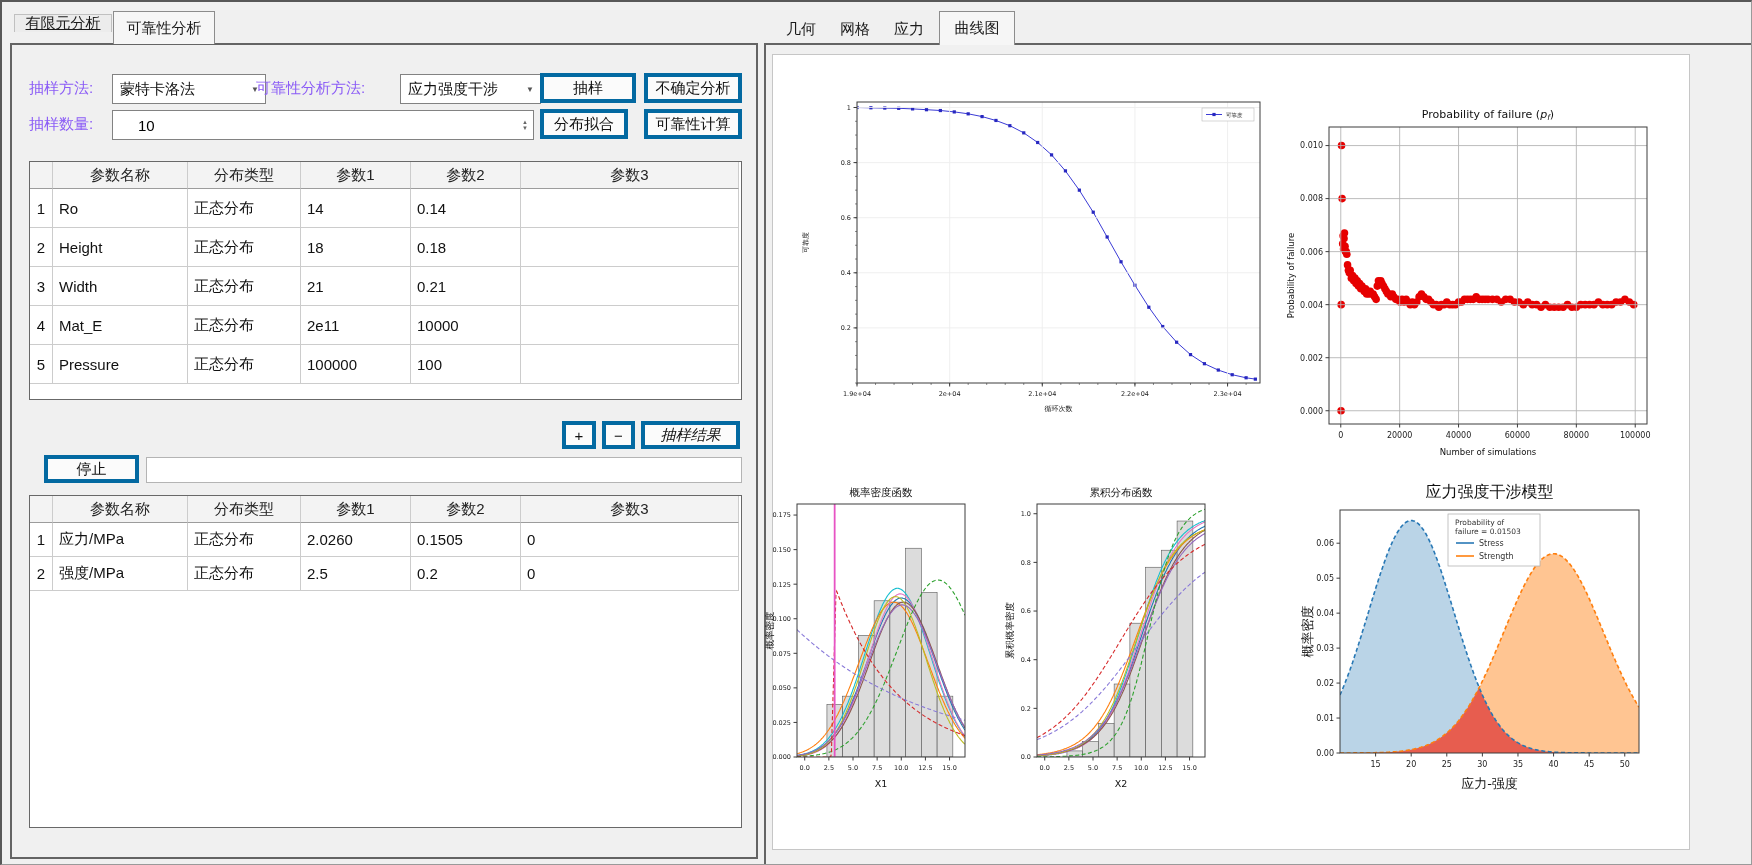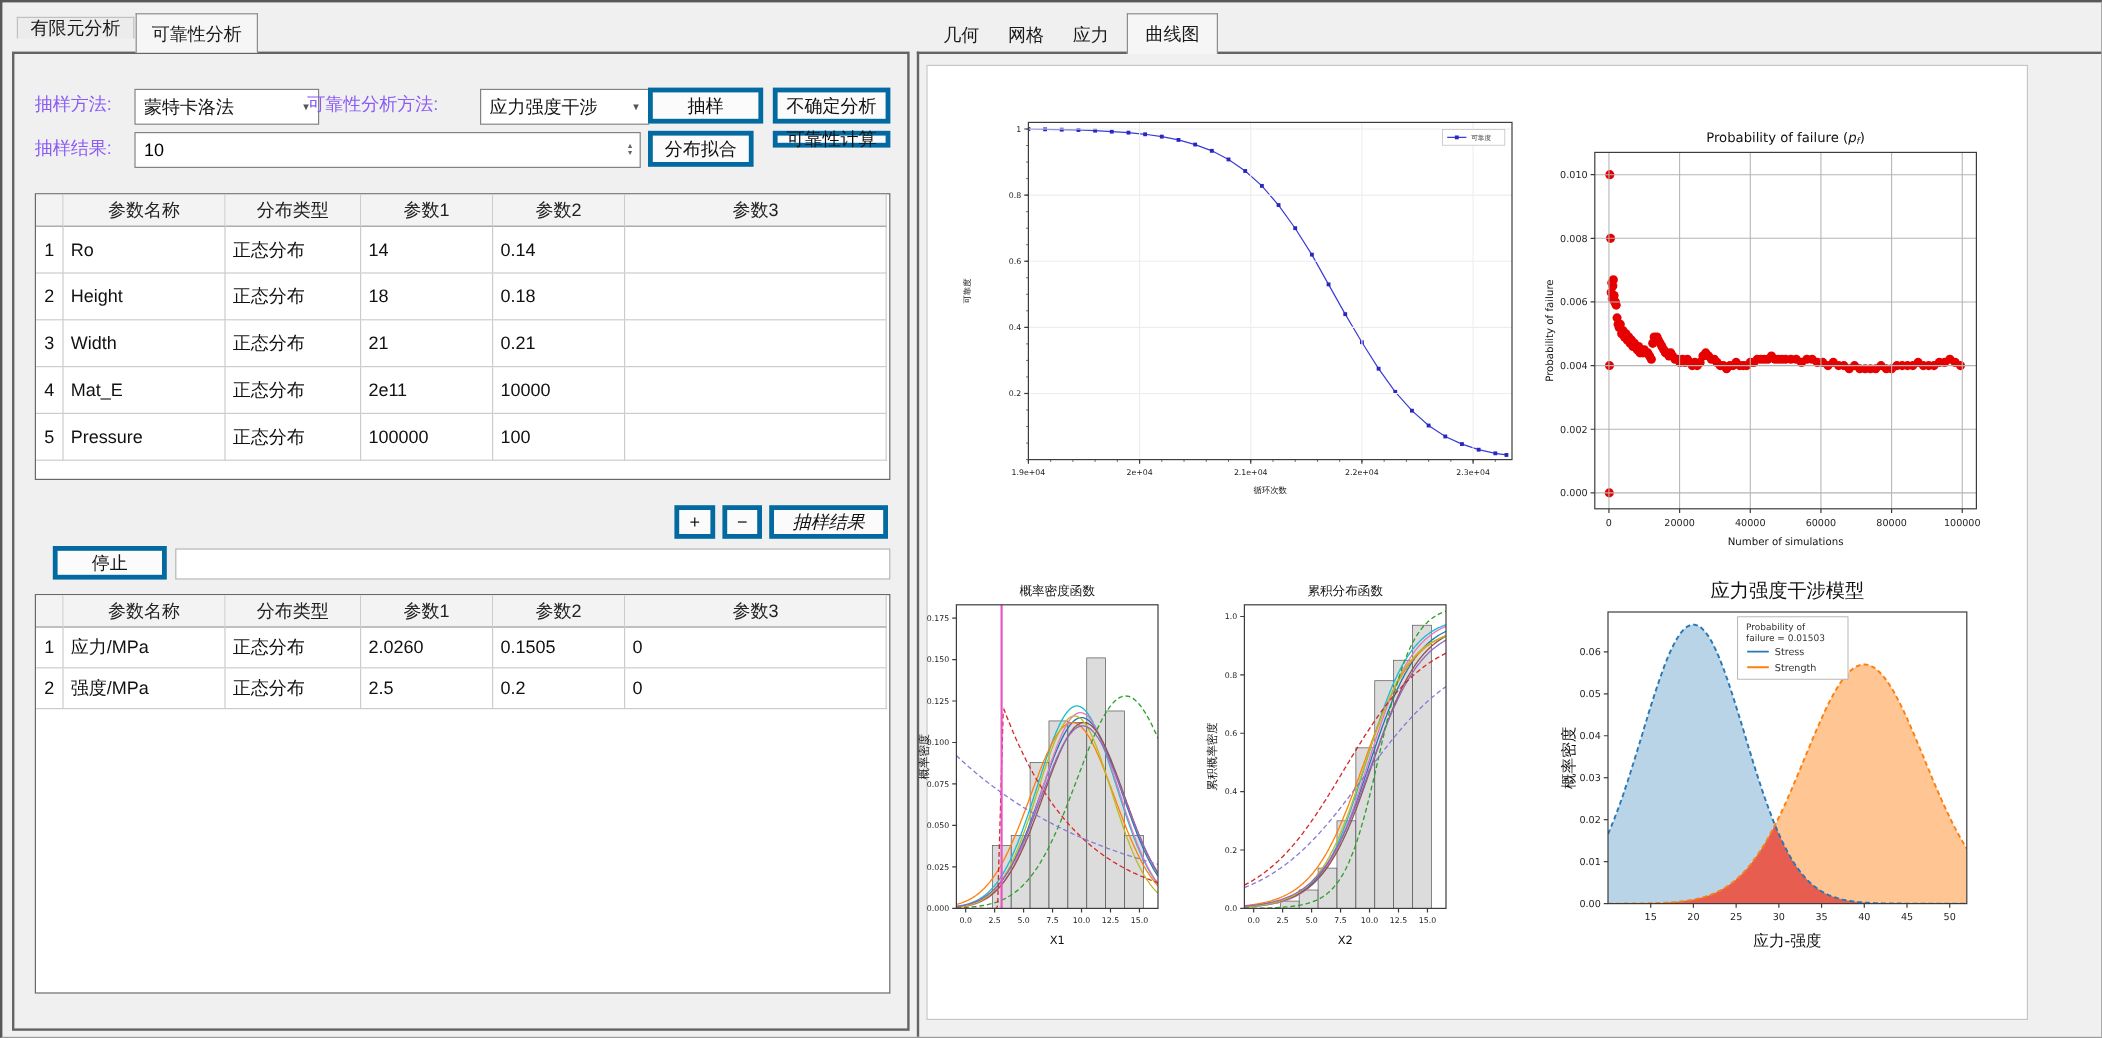--- a/index.html
+++ b/index.html
@@ -12,42 +12,42 @@
   .tab.inactive{background:#ececec;border:1px solid #c0c0c0;border-bottom:none;}
   .tab.active{background:#f6f6f6;border:1px solid #8c8c8c;border-bottom:none;z-index:5;}
   
   .lpanel{border:2px solid #646464;background:#f0f0f0;}
   .lbl{position:absolute;font-size:15px;color:#8b5cf6;white-space:nowrap;line-height:28px;}
   .combo{position:absolute;background:#fff;border:1px solid #828282;display:flex;align-items:center;font-size:15px;padding-left:7px;color:#111;}
   .combo .arr{margin-left:auto;margin-right:6px;font-size:8px;color:#555;}
   .btn{position:absolute;background:#fbfbfb;border:4px solid #0369a1;font-size:15px;color:#111;
        display:flex;align-items:center;justify-content:center;white-space:nowrap;}
   .spin{position:absolute;background:#fff;border:1px solid #828282;display:flex;align-items:center;}
-  .spin input{flex:1;border:none;outline:none;font-size:15px;font-family:inherit;padding:0 0 0 7px;background:transparent;}
+  .spin input{flex:1;border:none;outline:none;font-size:15px;font-family:inherit;padding:0 0 0 25px;background:transparent;}
   .spin .updown{width:16px;display:flex;flex-direction:column;align-items:center;justify-content:center;color:#666;}
   .spin .updown span{font-size:6px;line-height:6px;}
   .wtable{position:absolute;background:#fff;border:1px solid #686868;overflow:hidden;}
   .trow{display:flex;}
   .tcell{box-sizing:border-box;border-right:1px solid #cccccc;border-bottom:1px solid #cccccc;
          display:flex;align-items:center;font-size:15px;color:#111;padding:0 6px;overflow:hidden;white-space:nowrap;}
   .thead .tcell{background:#f3f3f3;justify-content:center;border-bottom:1px solid #9c9c9c;color:#222;}
   .numcell{justify-content:center;padding:0 2px;}
   .progress{position:absolute;background:#ffffff;border:1px solid #b4b4b4;}
   .canvas{background:#ffffff;border:1px solid #c6c6c6;}
   .hline{background:#646464;}
   .vline{background:#646464;}
   .chart{position:absolute;}
   svg text{font-family:"DejaVu Sans","Liberation Sans",sans-serif;}
 </style>
 </head>
 <body>
 
 <div class="screen">
 
-  <div class="tab inactive abs" style="left:12px;top:12px;width:98px;height:18px;">
+  <div class="tab inactive abs" style="left:12px;top:12px;width:98px;height:18px;text-decoration:underline;">
     <span>有限元分析</span>
   </div>
   <div class="tab active abs" style="left:111px;top:9px;width:102px;height:33px;">
     <span>可靠性分析</span>
   </div>
 
   <div class="lpanel abs" style="left:8px;top:41px;width:748px;height:816px;">
 
     <span class="lbl" style="left:17px;top:29px;">抽样方法:</span>
     <div class="combo" style="left:100px;top:29px;width:145px;height:28px;">
@@ -55,30 +55,30 @@
       <span class="arr">▼</span>
     </div>
     <span class="lbl" style="left:244px;top:29px;">可靠性分析方法:</span>
     <div class="combo" style="left:388px;top:29px;width:132px;height:28px;text-align:right;">
       <span>应力强度干涉</span>
       <span class="arr">▼</span>
     </div>
     <button class="btn" style="left:528px;top:28px;width:96px;height:30px;">抽样</button>
     <button class="btn" style="left:632px;top:28px;width:98px;height:30px;">不确定分析</button>
 
-    <span class="lbl" style="left:17px;top:65px;">抽样结果:</span>
+    <span class="lbl" style="left:17px;top:65px;">抽样数量:</span>
     <div class="spin" style="left:100px;top:65px;width:420px;height:28px;">
       <input value="10" style="">
       <div class="updown">
         <span>▲</span>
         <span>▼</span>
       </div>
     </div>
     <button class="btn" style="left:528px;top:64px;width:88px;height:30px;">分布拟合</button>
-    <button class="btn" style="left:632px;top:64px;width:98px;height:14px;">可靠性计算</button>
+    <button class="btn" style="left:632px;top:64px;width:98px;height:30px;">可靠性计算</button>
 
     <div id="param-table" class="wtable" style="left:17px;top:116px;width:711px;height:237px;">
         <div class="trow thead">
           <div class="tcell" style="width: 23px; height: 27px; background: rgb(243, 243, 243);"></div>
           <div class="tcell" style="width: 135px; height: 27px;">参数名称</div>
           <div class="tcell" style="width: 113px; height: 27px;">分布类型</div>
           <div class="tcell" style="width: 110px; height: 27px;">参数1</div>
           <div class="tcell" style="width: 110px; height: 27px;">参数2</div>
           <div class="tcell" style="width: 218px; height: 27px;">参数3</div>
         </div>

